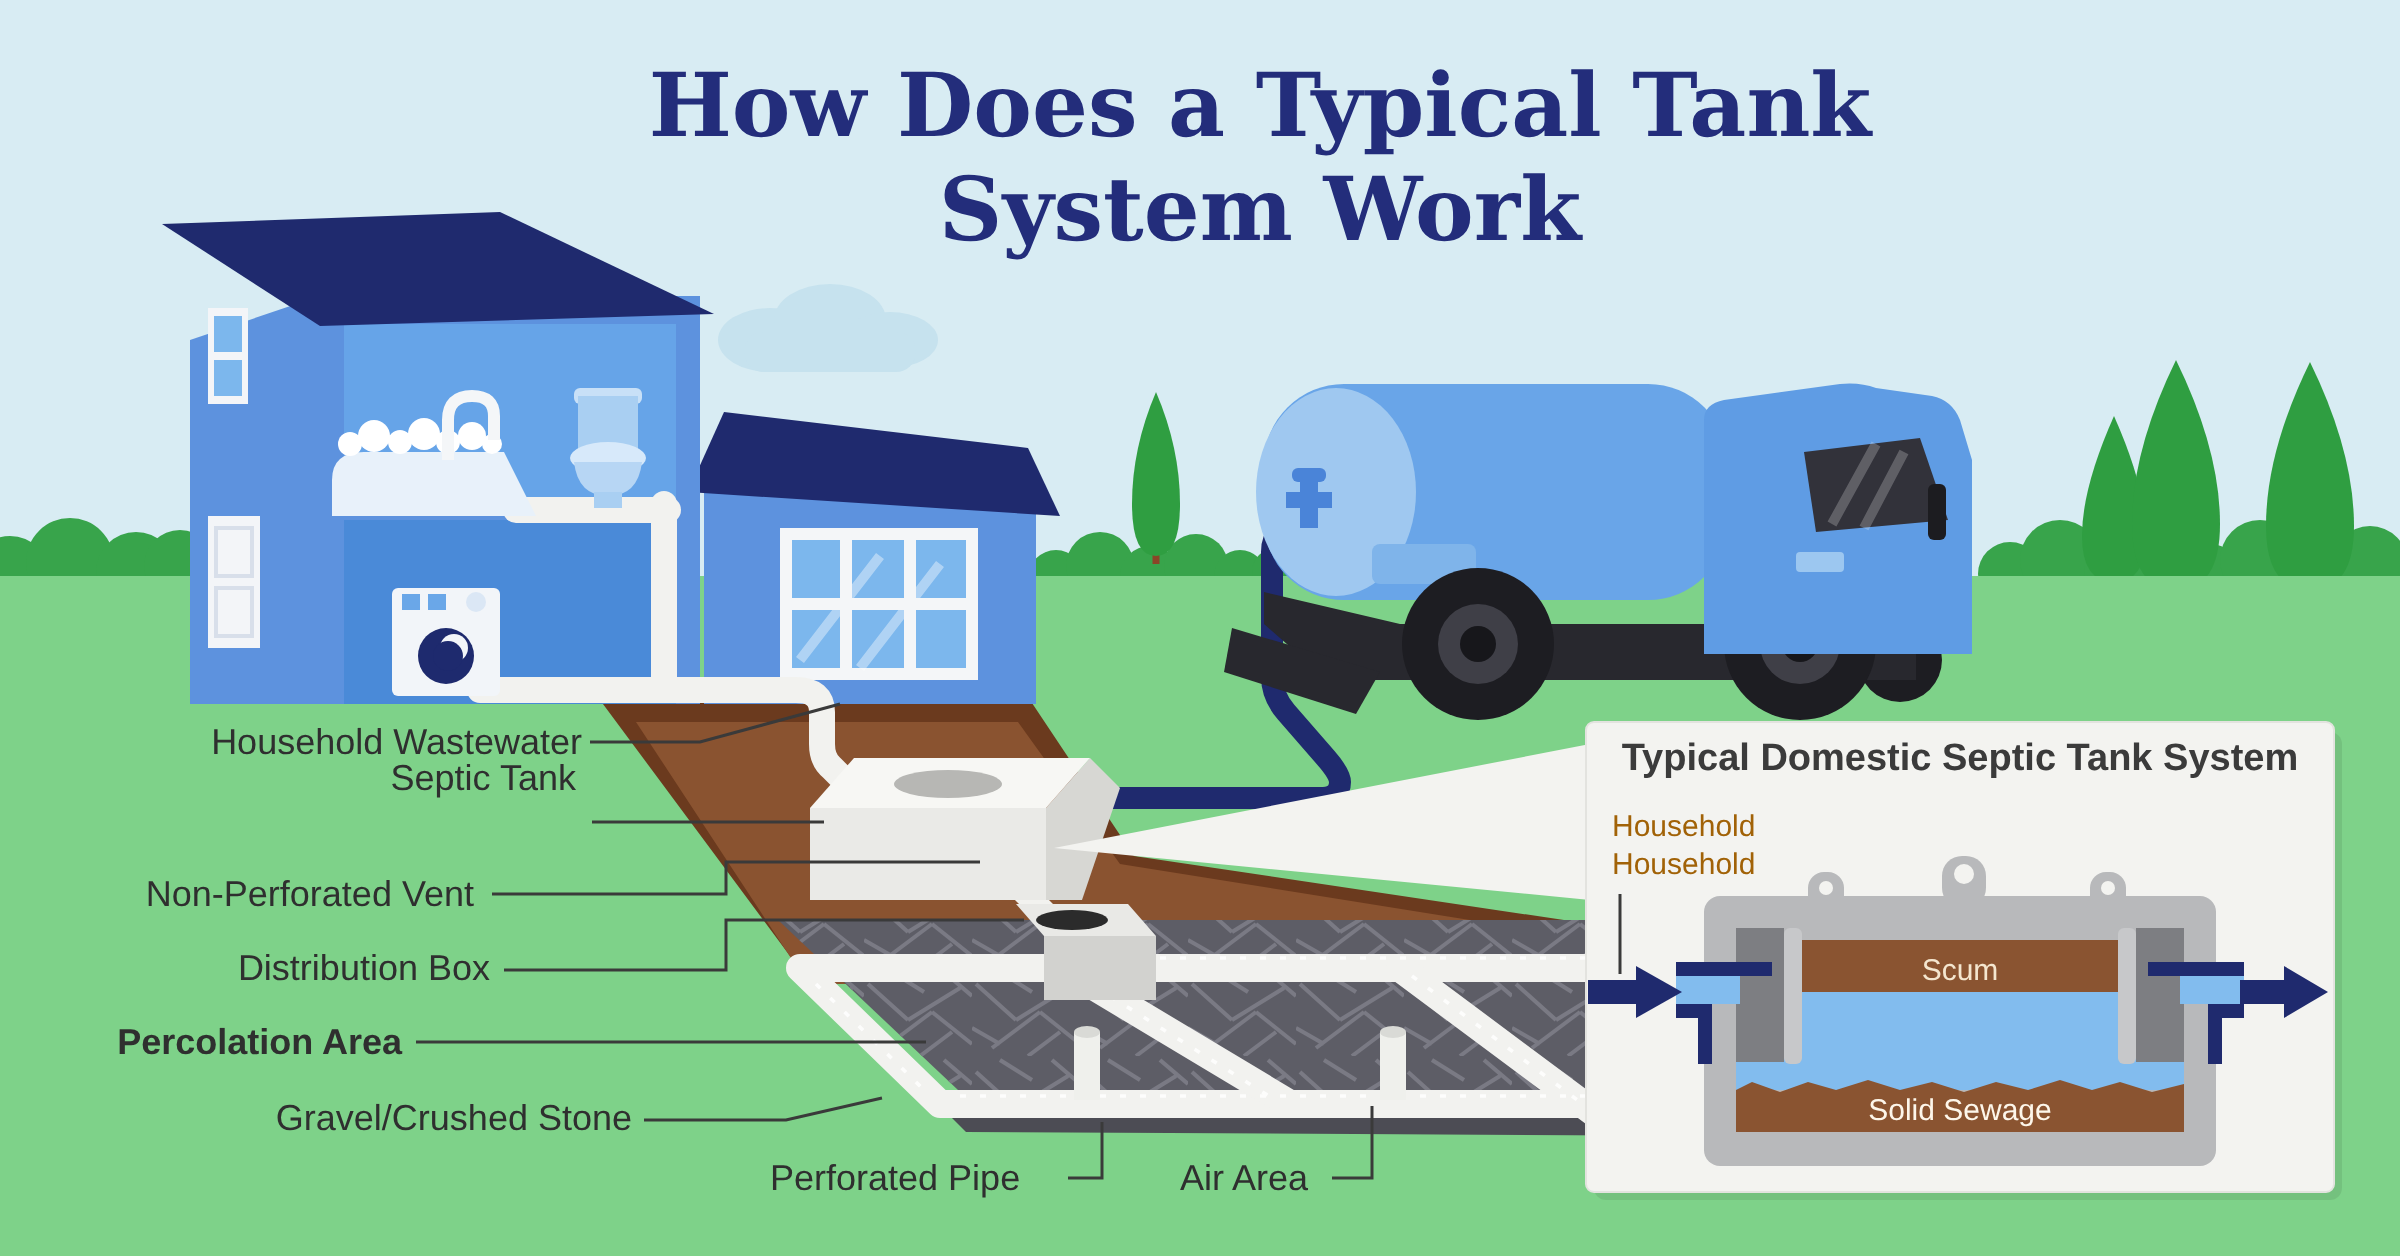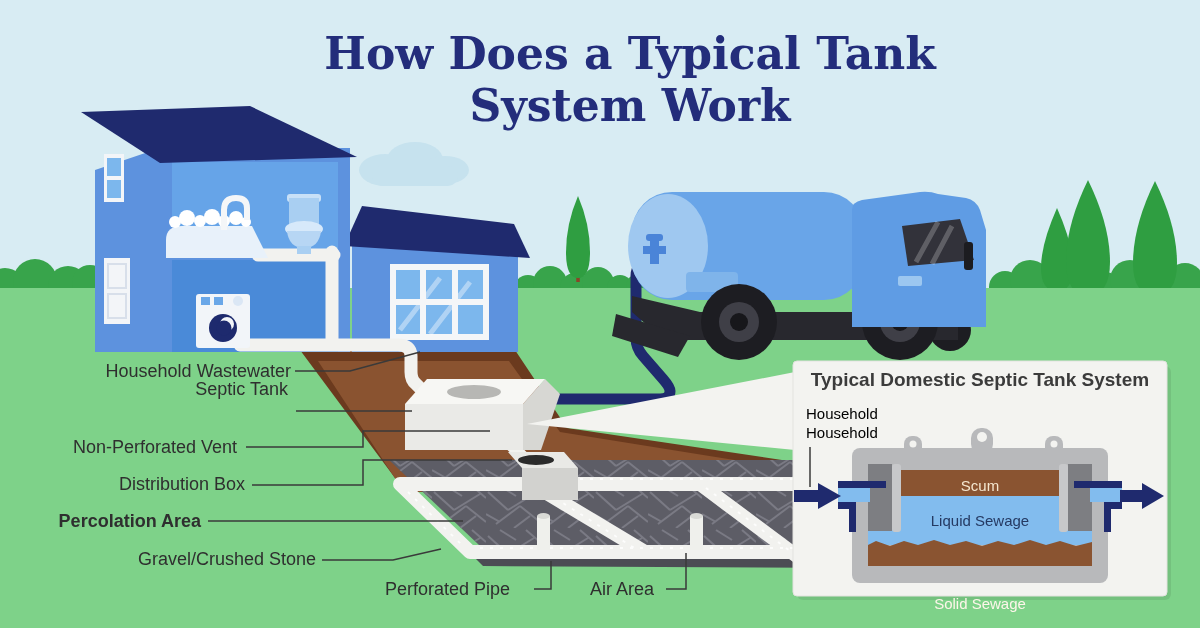--- a/index.html
+++ b/index.html
@@ -13,27 +13,27 @@
   #lab-household{right:909px;top:361px;}
   #lab-septic{right:912px;top:379px;}
   #lab-nonperf{right:963px;top:437px;}
   #lab-distbox{right:955px;top:474px;}
   #lab-percolation{right:999px;top:511px;font-weight:bold;}
   #lab-gravel{right:884px;top:549px;}
   #lab-perfpipe{left:385px;top:579px;}
   #lab-airvent{left:590px;top:579px;}
   #inset-title{left:793px;top:369px;width:374px;text-align:center;
     font-weight:700;font-size:19px;color:#3b3b3b;}
-  .inset-small{font-size:15px;color:#000000;line-height:19px;}
+  .inset-small{font-size:15px;color:#a16207;line-height:19px;}
   #inset-hw1{left:806px;top:404px;}
   #inset-hw2{left:806px;top:423px;}
   .layer-lab{font-size:15px;text-align:center;}
   #lab-scum{left:901px;top:477px;width:158px;color:#f4e6cf;}
   #lab-liquid{left:868px;top:512px;width:224px;color:#253a63;}
-  #lab-solid{left:868px;top:547px;width:224px;color:#fdf6ea;margin-top:48px;}
+  #lab-solid{left:868px;top:547px;width:224px;color:#fdf6ea;}
 </style>
 </head>
 <body>
 
 <div id="canvas">
 
 <svg id="art" width="1200" height="628" viewBox="0 0 1200 628" xmlns="http://www.w3.org/2000/svg">
   <defs>
     <pattern id="grav" width="54" height="44" patternUnits="userSpaceOnUse">
       <g stroke="#7a7a84" stroke-width="2" fill="none">
@@ -308,15 +308,14 @@
   <div id="lab-distbox" class="txt lab">Distribution Box</div>
   <div id="lab-percolation" class="txt lab">Percolation Area</div>
   <div id="lab-gravel" class="txt lab">Gravel/Crushed Stone</div>
   <div id="lab-perfpipe" class="txt lab">Perforated Pipe</div>
   <div id="lab-airvent" class="txt lab">Air Area</div>
 
   <div id="inset-title" class="txt">Typical Domestic Septic Tank System</div>
   <div id="inset-hw1" class="txt inset-small">Household</div>
   <div id="inset-hw2" class="txt inset-small">Household</div>
   <div id="lab-scum" class="txt layer-lab">Scum</div>
-  <div id="lab-liquid" class="txt layer-lab">Liquid Sewage</div>
   <div id="lab-solid" class="txt layer-lab">Solid Sewage</div>
 </div>
 
 </body></html>

